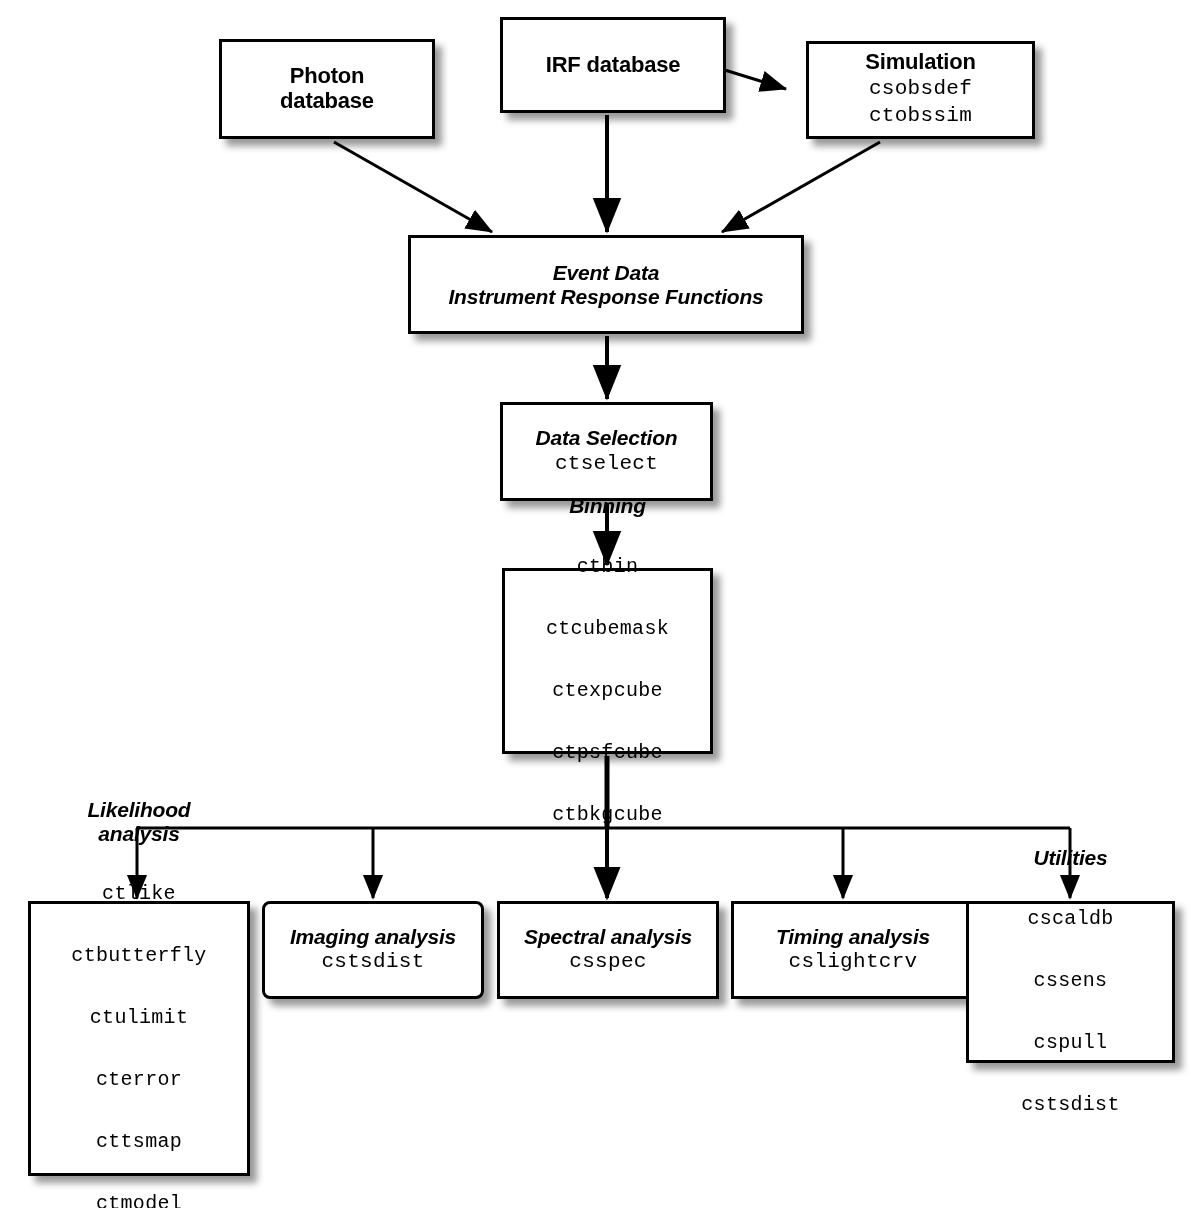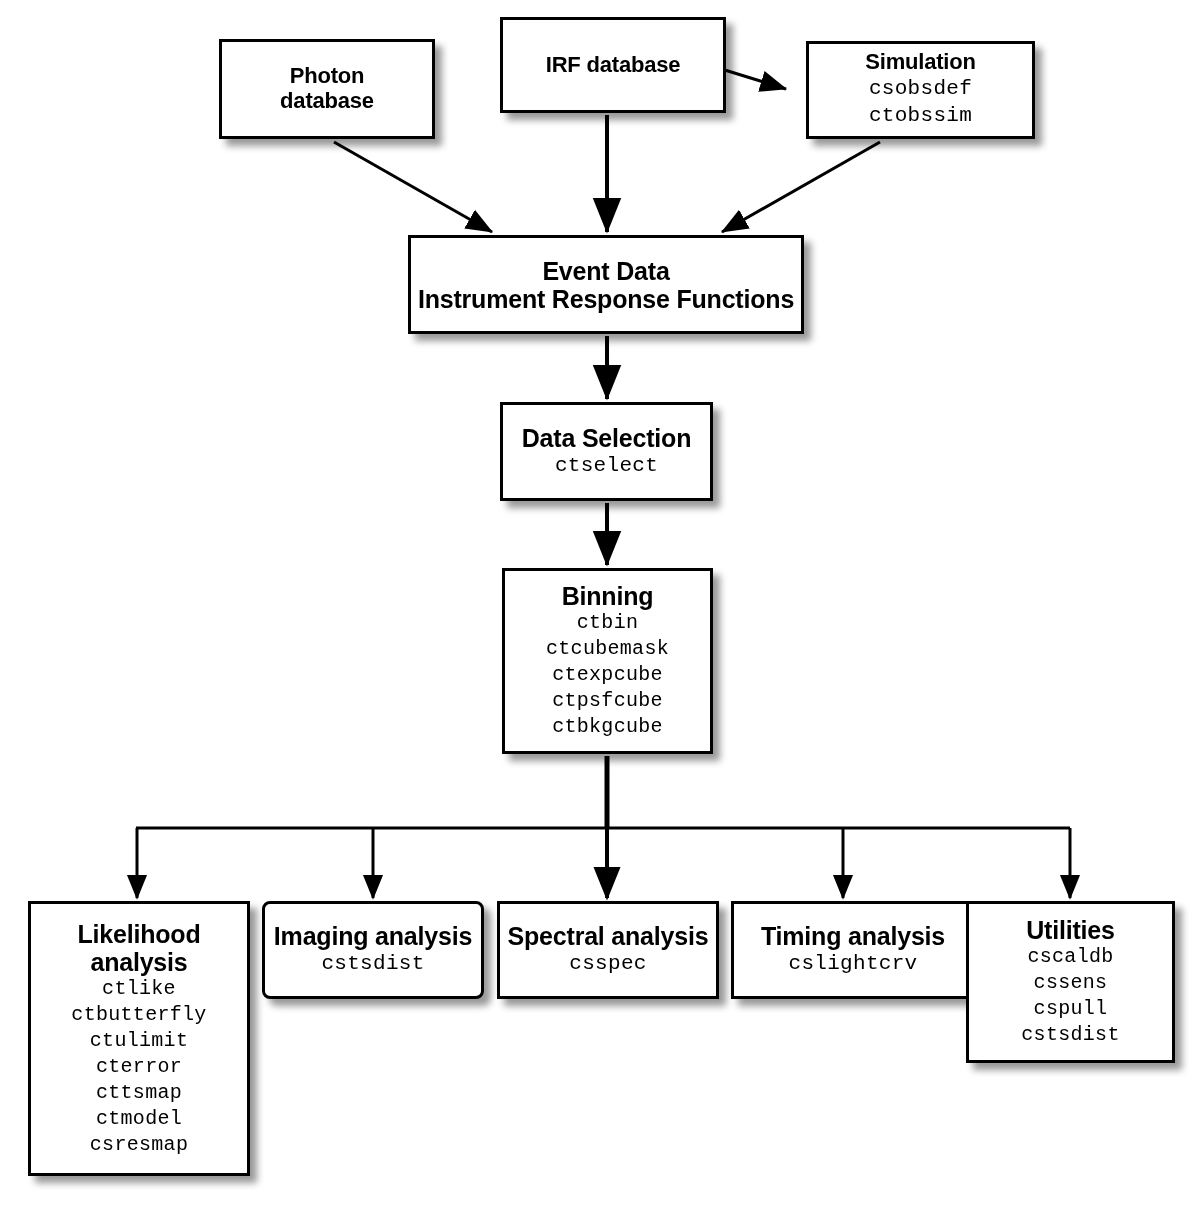--- a/index.html
+++ b/index.html
@@ -36,23 +36,23 @@
   }
   .node .tool{
     font-family:"Liberation Mono", "DejaVu Sans Mono", monospace;
     color:#000;
     line-height:1.30;
     letter-spacing:0.3px;
   }
 
   
   .t22{font-size:22px;}
-  .t21{font-size:25px;}
+  .t21{font-size:21px;font-style:italic;}
   .m21{font-size:21px;text-align:center;}
-  .m20{font-size:20px;}
+  .m20{font-size:20px;margin-top:36px;}
 
   
   #node-photon-database   {left:219px; top:39px;  width:216px; height:100px;}
   #node-irf-database      {left:500px; top:17px;  width:226px; height:96px;}
   #node-simulation        {left:798px; top:41px;  width:229px; height:98px;margin-left:8px;}
   #node-event-data        {left:408px; top:235px; width:396px; height:99px;}
   #node-data-selection    {left:500px; top:402px; width:213px; height:99px;}
   #node-binning           {left:502px; top:568px; width:211px; height:186px;}
   #node-likelihood        {left:28px;  top:901px; width:222px; height:275px;}
   #node-imaging           {left:262px; top:901px; width:222px; height:98px;border-radius:8px;}

